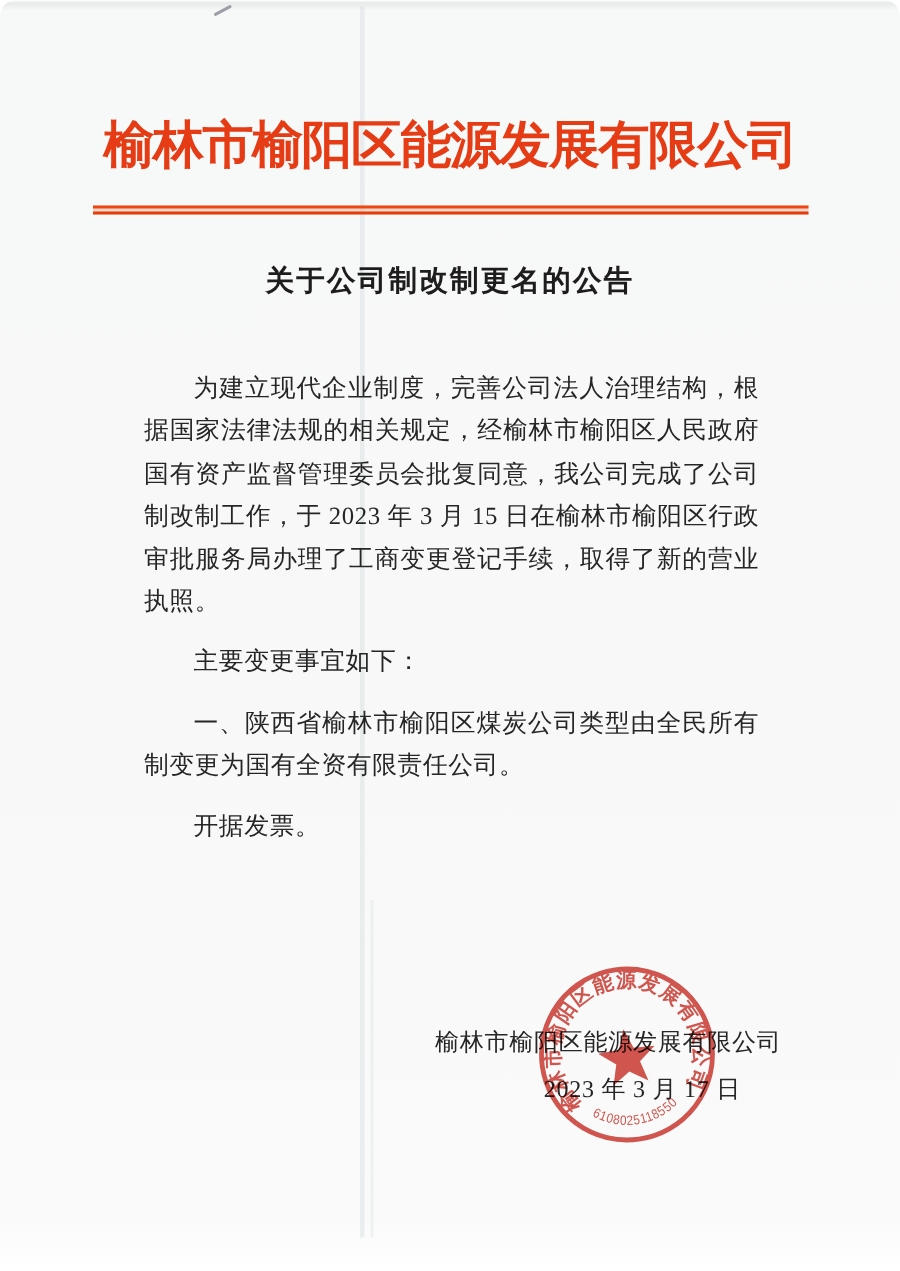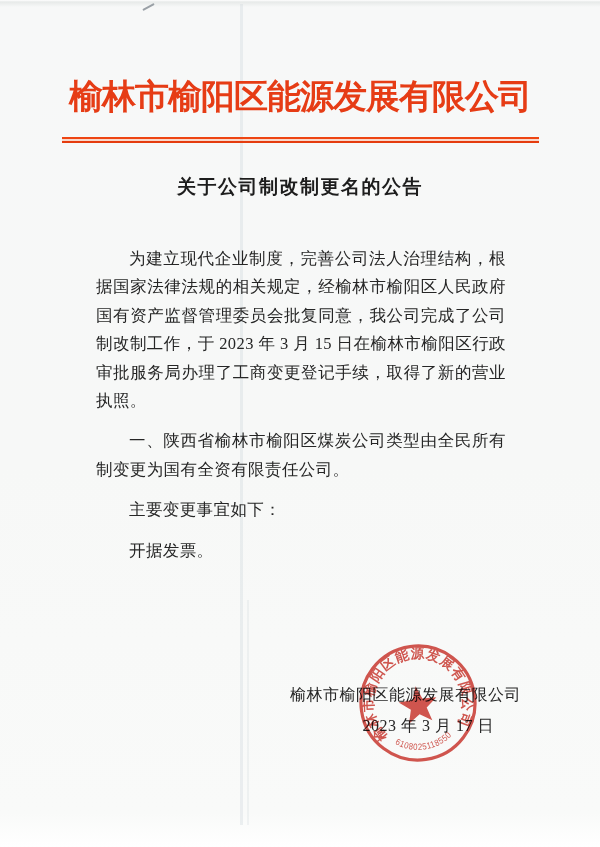--- a/index.html
+++ b/index.html
@@ -8,20 +8,21 @@
     position: relative;
     background: #ffffff;
     font-family: "Liberation Serif", "DejaVu Serif", serif;
     overflow: hidden;
   }
   .page {
     position: absolute; inset: 0;
     background: linear-gradient(180deg,
       #ffffff 0px, #e7eae9 2px, #f7f8f8 7px,
       #f7f8f7 55%, #f9faf9 96%, #ffffff 100%);
+    border-radius: 11px;
   }
   .scanline-v {
     position: absolute; top: 4px; bottom: 22px; left: 240px; width: 3px;
     background: rgba(200, 208, 216, 0.30);
   }
   .scanline-v2 {
     position: absolute; top: 600px; bottom: 22px; left: 247px; width: 2px;
     background: rgba(200, 208, 216, 0.22);
   }
   .pencil-mark {
@@ -89,22 +90,22 @@
   <div class="pencil-mark"></div>
 
   <div class="letterhead">榆林市榆阳区能源发展有限公司</div>
 
   <div class="red-rule"></div>
 
   <div class="doc-title">关于公司制改制更名的公告</div>
 
   <div class="body-text">
     <p>为建立现代企业制度，完善公司法人治理结构，根据国家法律法规的相关规定，经榆林市榆阳区人民政府国有资产监督管理委员会批复同意，我公司完成了公司制改制工作，于 2023 年 3 月 15 日在榆林市榆阳区行政审批服务局办理了工商变更登记手续，取得了新的营业执照。</p>
+    <p>主要变更事宜如下：</p>
     <p>一、陕西省榆林市榆阳区煤炭公司类型由全民所有制变更为国有全资有限责任公司。</p>
-    <p>主要变更事宜如下：</p>
     <p>开据发票。</p>
   </div>
 
   <div class="sig-company">榆林市榆阳区能源发展有限公司</div>
   <div class="sig-date">2023 年 3 月 17 日</div>
 
   <svg class="seal" viewBox="0 0 150 150" xmlns="http://www.w3.org/2000/svg">
     <defs>
       <path id="sealTopArc" d="M 40.53 103.93 A 45 45 0 1 1 109.47 103.93" fill="none"></path>
       <path id="sealBottomArc" d="M 44.8 111 A 47 47 0 0 0 105.2 111" fill="none"></path>

